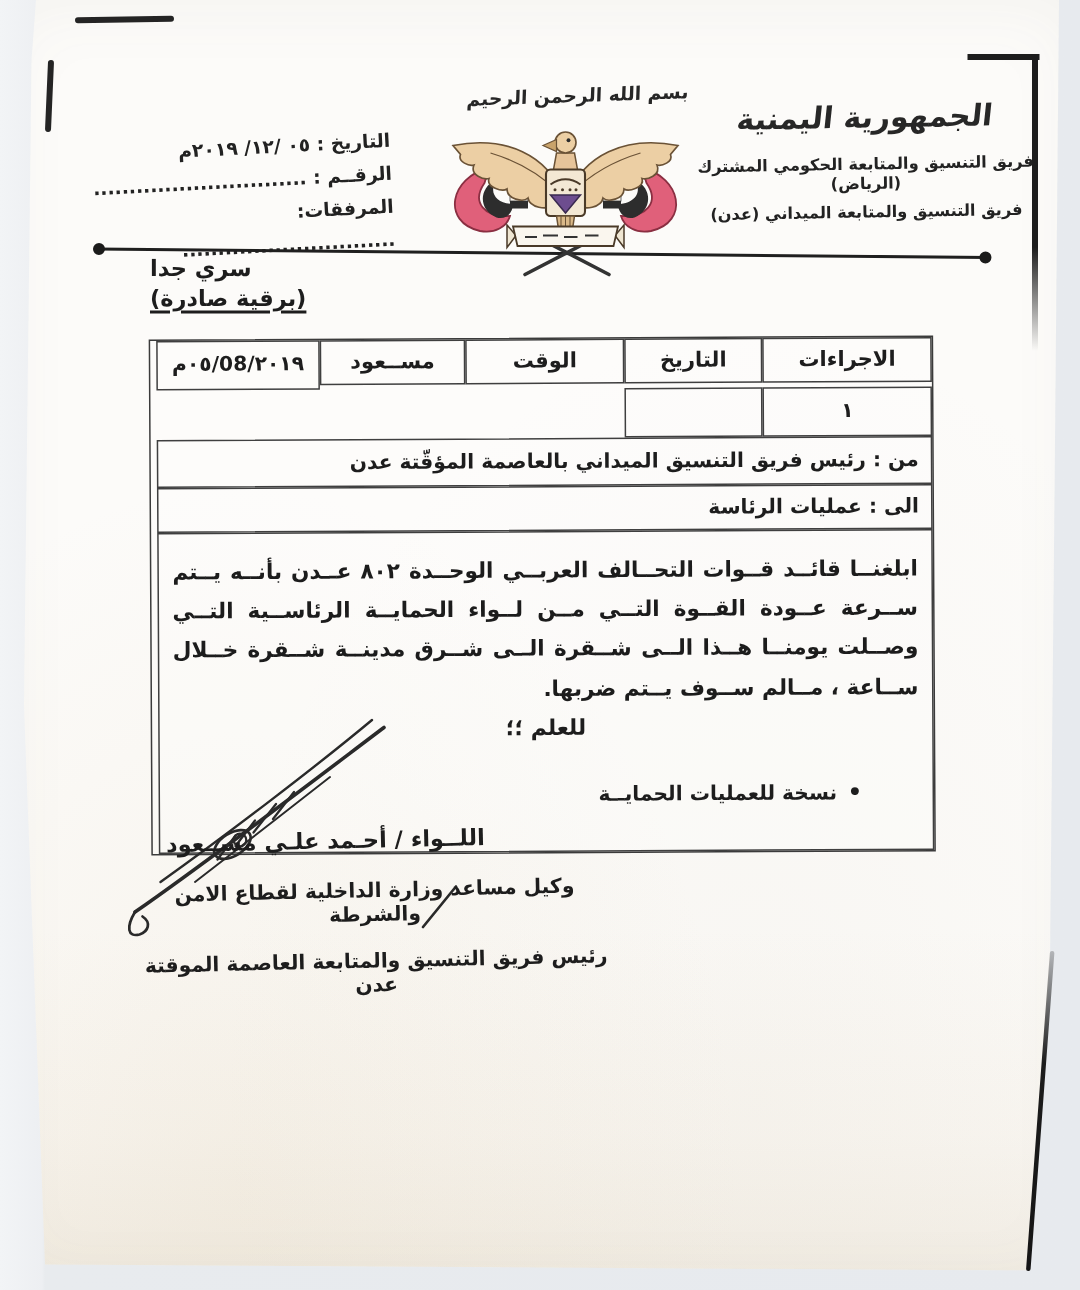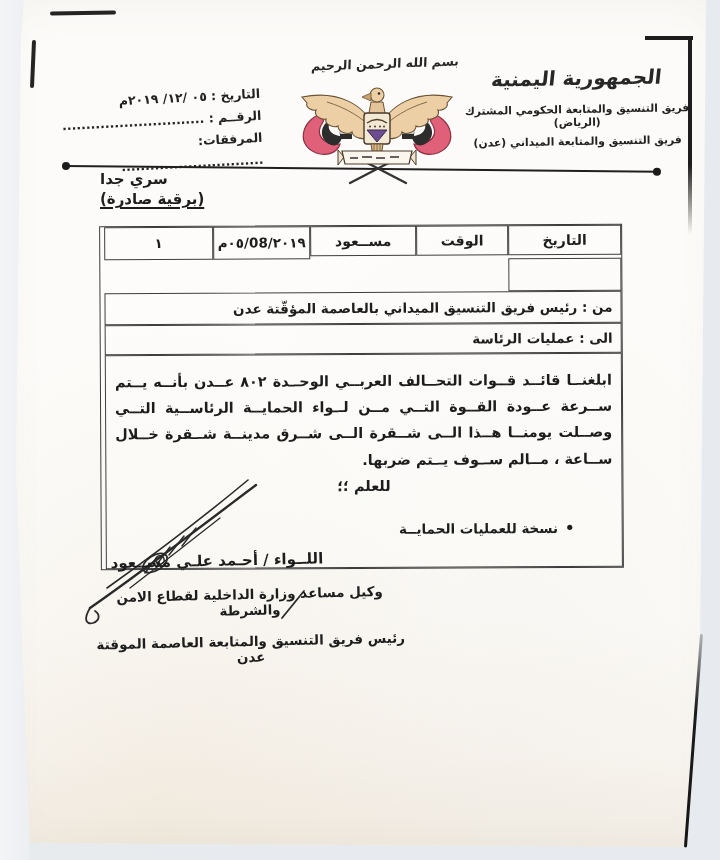--- a/index.html
+++ b/index.html
@@ -176,20 +176,21 @@
   <div class="team-line team-1">فريق التنسيق والمتابعة الحكومي المشترك (الرياض)</div>
   <div class="team-line team-2">فريق التنسيق والمتابعة الميداني (عدن)</div>
 </div>
 
 <div class="classification">
   <div class="secrecy">سري جدا</div>
   <div class="doc-type">(برقية صادرة)</div>
 </div>
 
 <div class="gtable">
+  <div class="cell th">الاجراءات</div>
   <div class="cell th">التاريخ</div>
   <div class="cell th">الوقت</div>
   <div class="cell th">مســعود</div>
 
   <div class="cell td">٢٠١٩/08/٠٥م</div>
   <div class="cell td">١</div>
   <div class="cell td"></div>
 
   <div class="cell rowspan from-row">من : رئيس فريق التنسيق الميداني بالعاصمة المؤقّتة عدن</div>
   <div class="cell rowspan to-row">الى : عمليات الرئاسة</div>

